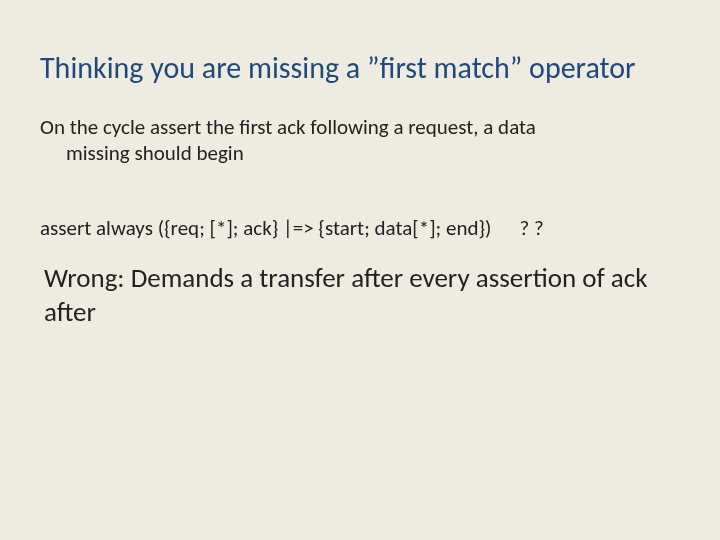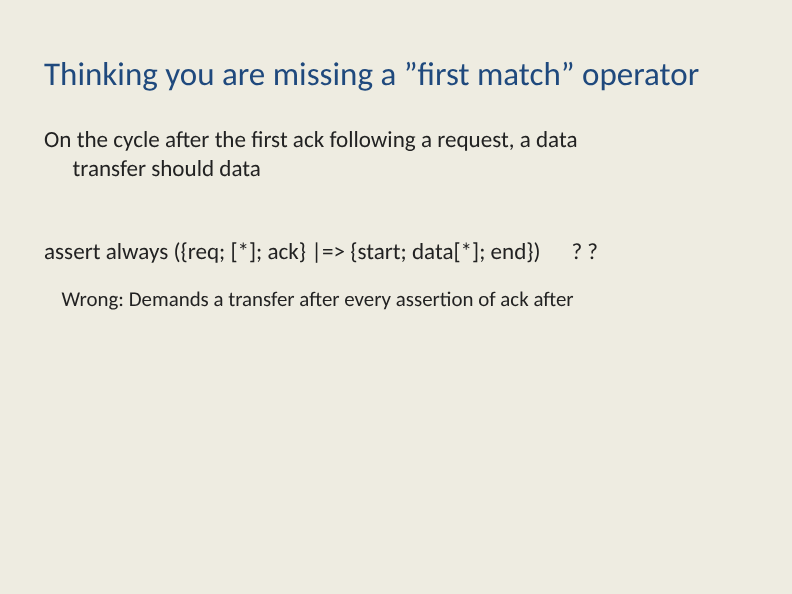--- a/index.html
+++ b/index.html
@@ -42,41 +42,41 @@
     color: #222;
     margin: 0 0 20px 0;
     line-height: 1.25;
     white-space: nowrap;
   }
   .code-line .gap {
     display: inline-block;
     width: 28px;
   }
   .wrong-text {
-    font-size: 19px;
+    font-size: 27px;
     font-weight: 400;
     color: #222;
-    margin: 16px;
+    margin: 4px;
     line-height: 1.25;
   }
   .wrong-text .cont {
     display: block;
     padding-left: 26px;
   }
 </style>
 </head>
 <body>
 
 <div class="slide">
 
   <h1 class="title">Thinking you are missing a ”first match” operator</h1>
 
   <p class="body-text">
-    <span>On the cycle after the first ack following a request, a data</span>
-    <span class="cont">transfer should data</span>
+    <span>On the cycle assert the first ack following a request, a data</span>
+    <span class="cont">missing should begin</span>
   </p>
 
   <p class="code-line">
     <span>assert always  ({req; [*]; ack} |=&gt; {start; data[*];  end})</span><span class="gap"></span><span>? ?</span>
   </p>
 
   <p class="wrong-text">
     <span>Wrong:   Demands  a transfer after every assertion of ack after</span>
   </p>
 

